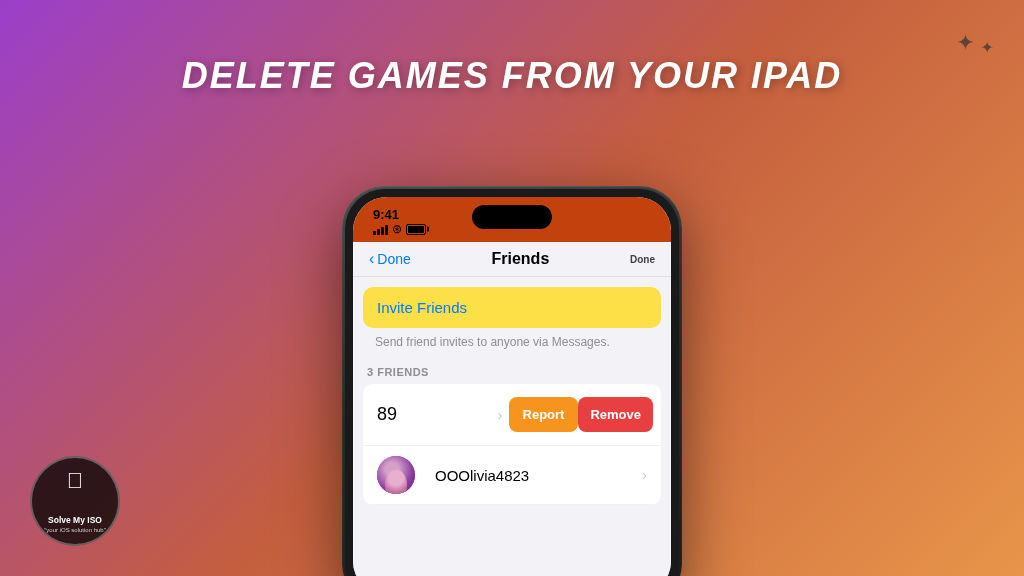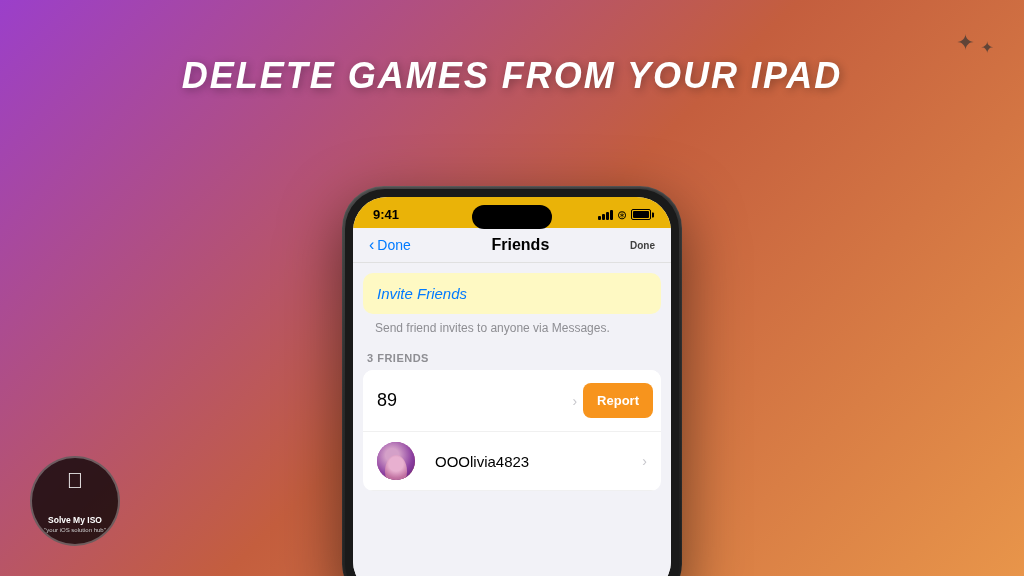--- a/index.html
+++ b/index.html
@@ -83,23 +83,24 @@
       inset: 8px;
       background: white;
       border-radius: 34px;
       overflow: hidden;
     }
 
     
     .status-bar {
       display: flex;
       justify-content: space-between;
-      align-items: center;
+      align-items: flex-start;
       padding: 10px 20px 6px 20px;
-      background: #eab308;
+      background: #c2410c;
+      flex-direction: column;
     }
 
     .status-time {
       font-size: 13px;
       font-weight: 700;
       color: #000;
     }
 
     .status-icons {
       display: flex;
@@ -156,25 +157,24 @@
     }
 
     
     .screen-content {
       background: #f2f2f7;
       height: calc(100% - 80px);
       overflow: hidden;
     }
 
     .invite-section {
-      background: #fef9c3;
+      background: #fde047;
       margin: 10px 10px 0 10px;
       border-radius: 10px;
       padding: 12px 14px;
-      font-style: italic;
     }
 
     .invite-title {
       color: #007AFF;
       font-size: 15px;
       font-weight: 500;
     }
 
     .friends-header {
       padding: 12px 14px 6px 14px;
@@ -391,20 +391,21 @@
           <div class="friends-header">3 FRIENDS</div>
 
           <div class="friends-list">
 
             <div style="display: flex; align-items: center; padding: 4px 8px; border-bottom: 1px solid #f0f0f0; min-height: 62px; background: white; ">
               <div style="display: flex; align-items: center; justify-content: space-between; flex: 1; padding: 0 6px;">
                 <span style="font-size: 18px; font-weight: 500; color: #000;">89</span>
                 <span style="color: #c7c7cc; font-size: 14px;">›</span>
               </div>
               <button style="background: #f7941d; color: white; font-size: 13px; font-weight: 600; padding: 10px 14px; border: none; border-radius: 8px; cursor: pointer; white-space: nowrap;">Report</button>
+              <button style="background: #e84040; color: white; font-size: 13px; font-weight: 600; padding: 10px 12px; border: none; border-radius: 8px; cursor: pointer; white-space: nowrap;">Remove</button>
             </div>
 
             <div class="olivia-row">
               <div class="avatar">
                 <div class="avatar-inner">
                   <div class="avatar-figure"></div>
                 </div>
               </div>
               <div class="olivia-info">
                 <span class="friend-name">OOOlivia4823</span>

